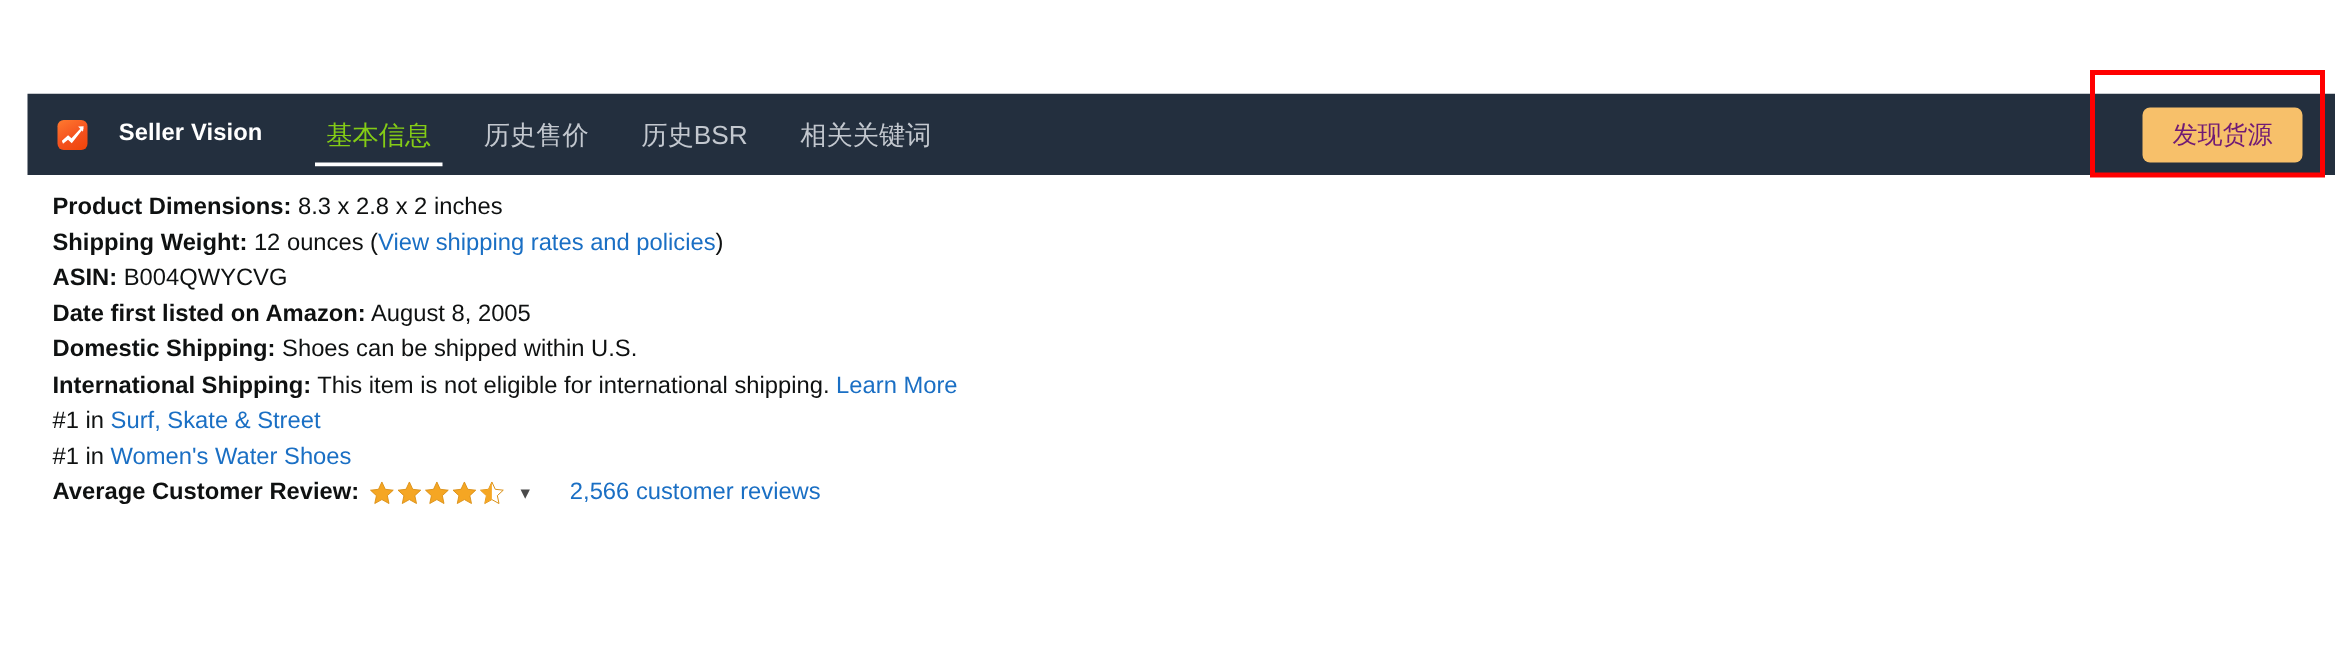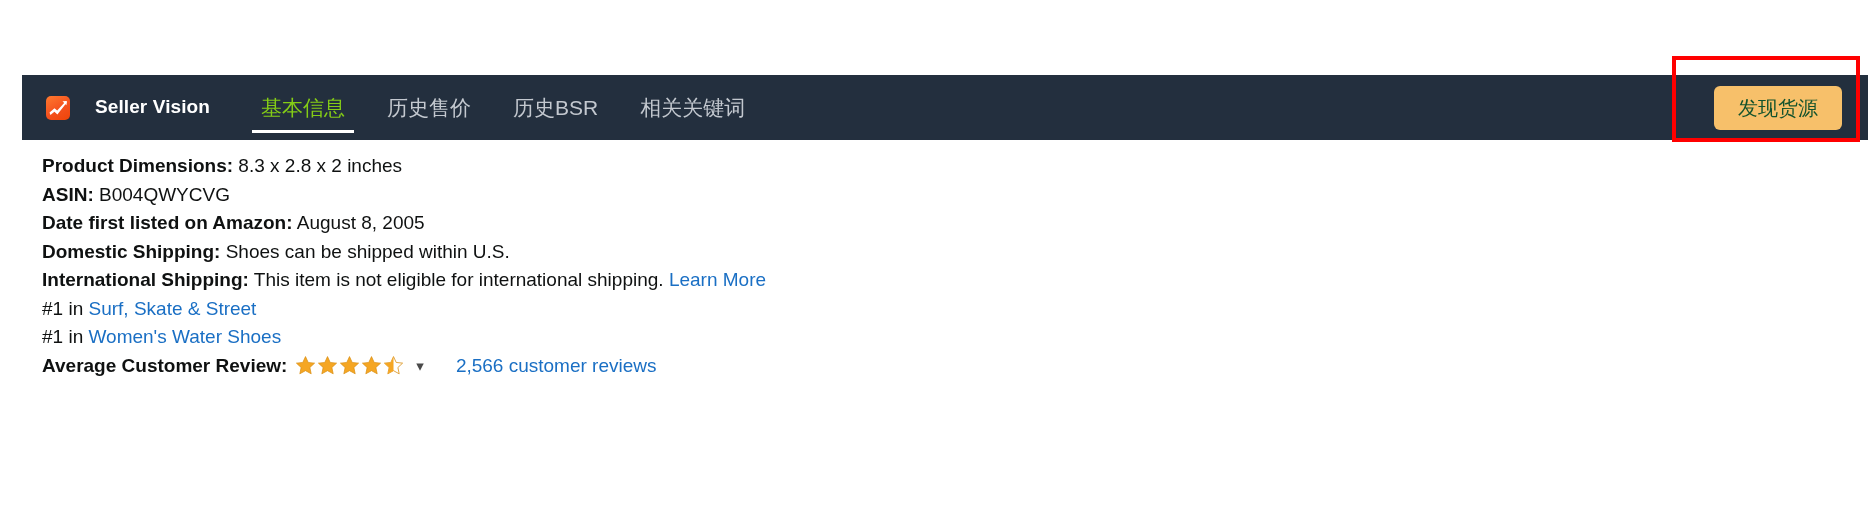--- a/index.html
+++ b/index.html
@@ -86,21 +86,21 @@
 
   .nav-spacer { flex: 1 1 auto; }
 
   .cta-wrap {
     display: flex;
     align-items: center;
     margin-right: 26px;
   }
   .cta-button {
     background: #f7c06a;
-    color: #14532d;
+    color: #701a75;
     border: none;
     border-radius: 6px;
     font-family: inherit;
     font-size: 20px;
     padding: 10px 24px;
     cursor: pointer;
     white-space: nowrap;
     line-height: 1.2;
   }
 
@@ -201,20 +201,25 @@
 
 <div class="annotation-box"></div>
 
 <div class="details">
 
   <div class="detail-row">
     <span class="detail-label">Product Dimensions:</span>
     <span class="detail-value">8.3 x 2.8 x 2 inches</span>
   </div>
 
+  <div class="detail-row">
+    <span class="detail-label">Shipping Weight:</span>
+    <span class="detail-value">12 ounces</span>
+    <span>(</span><span class="link">View shipping rates and policies</span><span>)</span>
+  </div>
 
   <div class="detail-row">
     <span class="detail-label">ASIN:</span>
     <span class="detail-value">B004QWYCVG</span>
   </div>
 
 
   <div class="detail-row">
     <span class="detail-label">Date first listed on Amazon:</span>
     <span class="detail-value">August 8, 2005</span>

